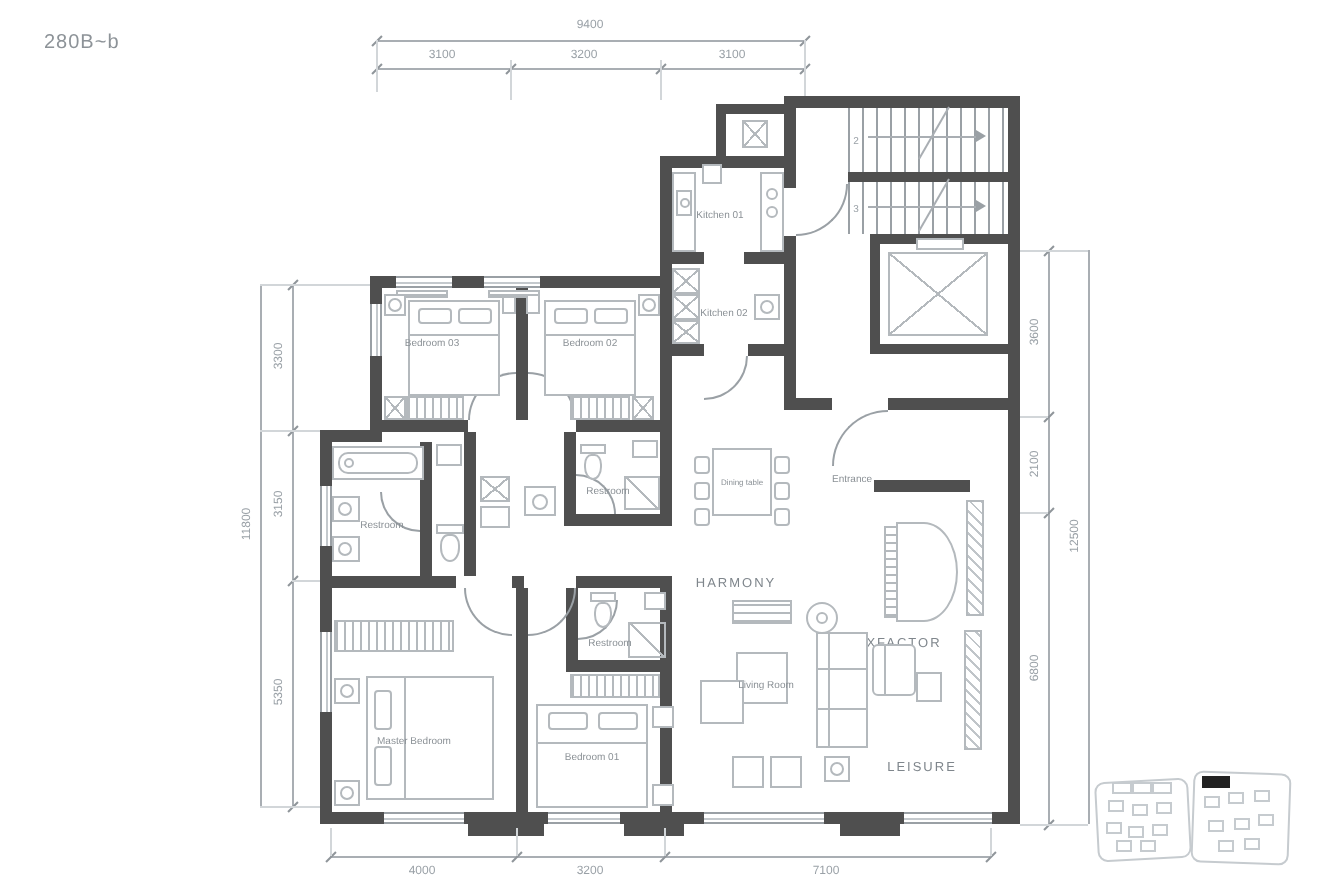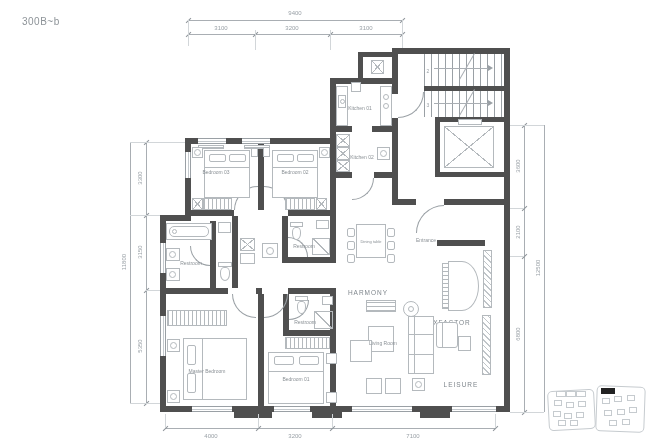--- a/index.html
+++ b/index.html
@@ -48,21 +48,21 @@
   .pillow{position:absolute;border:1px solid #b4b9bd;border-radius:2px;background:#fff;box-sizing:border-box;}
   .arrw{position:absolute;width:0;height:0;border-left:5px solid #9aa0a5;border-top:3px solid transparent;border-bottom:3px solid transparent;}
   .mm-parcel{position:absolute;border:1px solid #c6cbcf;border-radius:5px;background:#fff;}
   .mm-sq{position:absolute;border:1px solid #c6cbcf;width:6px;height:4px;background:#fff;}
 </style>
 </head>
 <body>
 
 <div id="canvas">
 
-  <div class="title">300B~b</div>
+  <div class="title">280B~b</div>
 
   <div class="w" style="left:185px;top:138px;width:151px;height:6px"></div>
   <div class="w" style="left:185px;top:138px;width:6px;height:77px"></div>
   <div class="w" style="left:160px;top:215px;width:6px;height:197px"></div>
   <div class="w" style="left:160px;top:215px;width:31px;height:6px"></div>
   <div class="w" style="left:160px;top:406px;width:350px;height:6px"></div>
   <div class="w" style="left:504px;top:48px;width:6px;height:364px"></div>
   <div class="w" style="left:392px;top:48px;width:118px;height:6px"></div>
   <div class="w" style="left:330px;top:78px;width:66px;height:6px"></div>
   <div class="w" style="left:330px;top:78px;width:6px;height:179px"></div>

